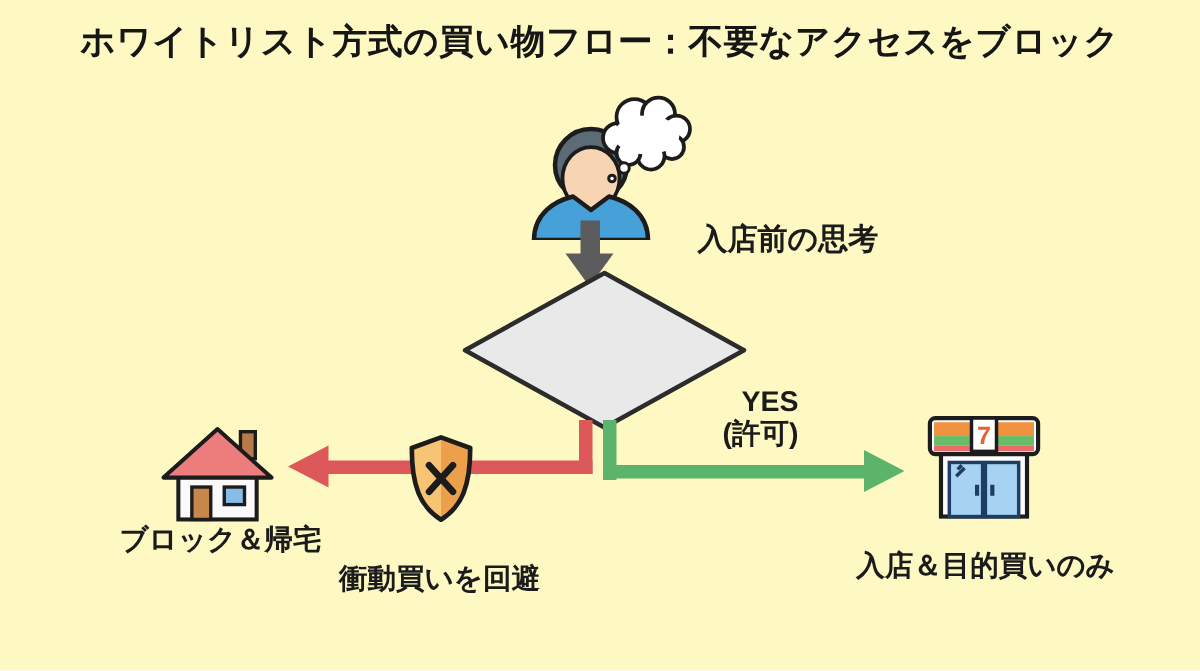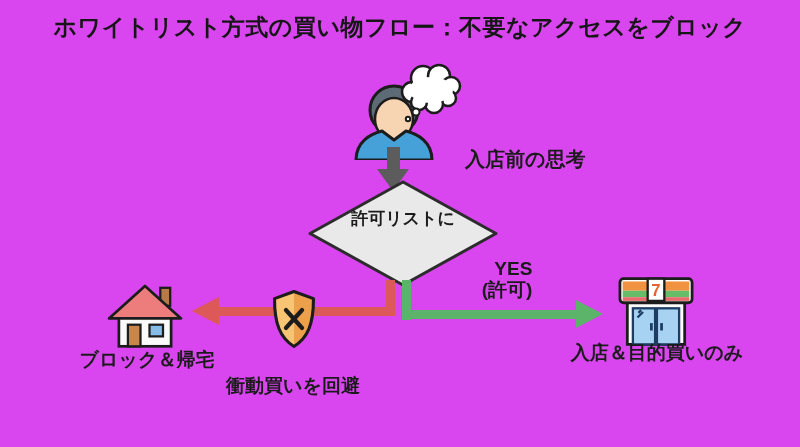--- a/index.html
+++ b/index.html
@@ -1,17 +1,17 @@
 <!DOCTYPE html>
 <html><head>
 <meta charset="utf-8">
 <style>
   html,body{margin:0;padding:0;background:#ffffff;}
   .canvas{
-    position:relative;width:800px;height:447px;background:#d946ef;overflow:hidden;
+    position:relative;width:800px;height:447px;background:#fef9c3;overflow:hidden;
     font-family:"Liberation Sans","DejaVu Sans",sans-serif;color:#1b1b1b;
   }
   .title{
     position:absolute;left:0;top:12px;width:800px;text-align:center;margin:0;
     font-size:23px;font-weight:800;letter-spacing:0.5px;color:#161616;
   }
   .abs{position:absolute;}
   .label{font-weight:800;color:#1b1b1b;white-space:nowrap;}
   .centered{transform:translateX(-50%);text-align:center;}
 
@@ -21,21 +21,21 @@
   
   .decision-text{left:308px;top:207px;width:190px;text-align:center;font-size:17px;font-weight:800;line-height:24px;}
 
   
   .branch-label{font-size:19px;line-height:21px;}
   .no-label-box{left:293px;top:243px;}
   .yes-label-box{left:507px;top:258px;text-align:right;}
 
   
   .house-caption{left:147px;top:347px;font-size:19px;}
-  .store-caption{left:657px;top:340px;font-size:19px;}
+  .store-caption{left:657px;top:364px;font-size:19px;}
   .note-caption{left:293px;top:373px;font-size:19px;}
 
   
   .down-arrow-stem{left:387px;top:147px;width:13px;height:24px;background:#5c5c5c;}
   .down-arrow-head{left:377px;top:169px;width:0;height:0;
     border-left:16.5px solid transparent;border-right:16.5px solid transparent;border-top:22px solid #5c5c5c;}
 
   
   .no-vert{left:386px;top:280px;width:9px;height:36px;background:#dd5858;}
   .no-horiz{left:205px;top:307px;width:190px;height:9px;background:#dd5858;}
@@ -85,21 +85,20 @@
 
   <div class="abs label thought-label">入店前の思考</div>
 
   <div class="abs down-arrow-stem"></div>
   <div class="abs down-arrow-head"></div>
 
   <svg class="abs diamond-svg" width="190" height="107" viewBox="0 0 190 107">
     <polygon points="95,2 188,53.5 95,105 2,53.5" fill="#e9e9e9" stroke="#2c2c2c" stroke-width="3" stroke-linejoin="round"></polygon>
   </svg>
   <div class="abs decision-text">
-    <div>許可リストに</div>
   </div>
 
   <div class="abs no-vert"></div>
   <div class="abs no-horiz"></div>
   <div class="abs no-head"></div>
 
   <div class="abs yes-vert"></div>
   <div class="abs yes-horiz"></div>
   <div class="abs yes-head"></div>
   <div class="abs label branch-label centered yes-label-box">

